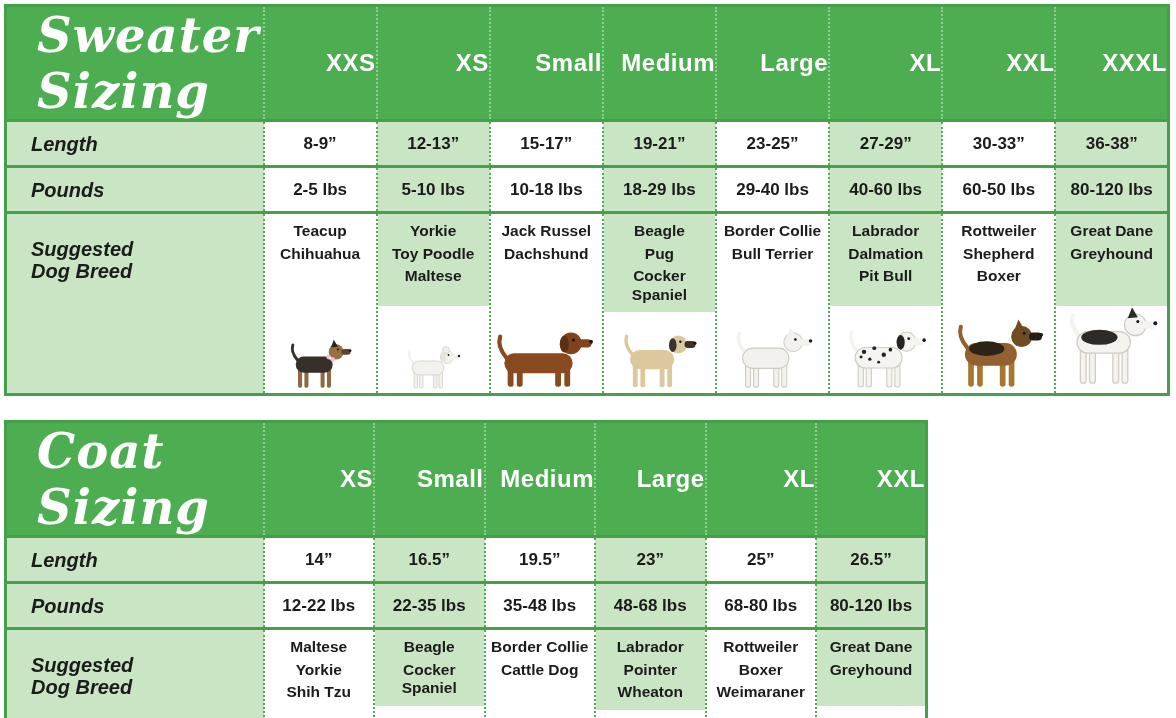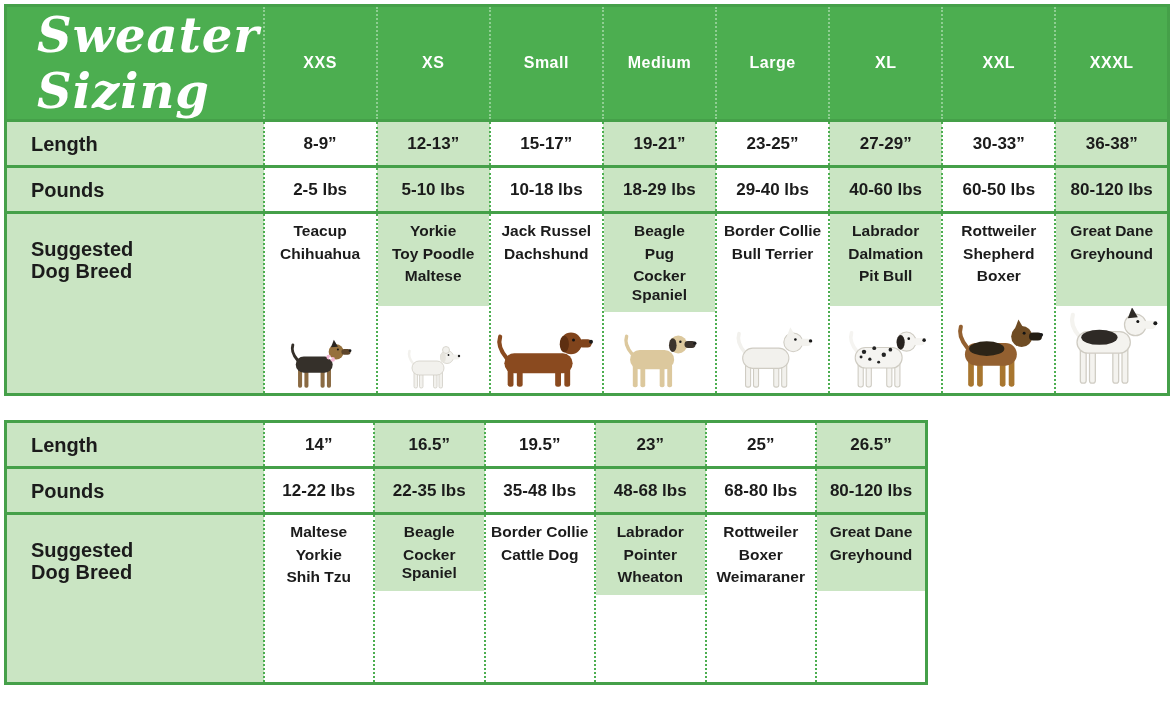--- a/index.html
+++ b/index.html
@@ -40,31 +40,31 @@
   tr.r-header{height:48px;}
   tr.r-header th{background:var(--header_green);border-left-color:var(--header_divider);}
   th.title-cell{
     text-align:left;padding-left:30px;
     font-family:"DejaVu Serif",serif;
     font-style:italic;font-weight:bold;
     font-size:48px;color:#ffffff;
     letter-spacing:1px;
   }
   th.size-head{
-    color:#ffffff;font-size:16px;font-weight:bold;text-align:center;
+    color:#ffffff;font-size:24px;font-weight:bold;text-align:right;
     letter-spacing:.5px;
   }
 
   
   tr.r-length,tr.r-pounds{height:46px;}
   tr.r-width{height:48px;}
   td.label-cell{
     background:var(--cell_green);
     font-size:20px;font-weight:bold;text-align:left;
-    padding-left:24px;white-space:pre-line;line-height:1.1;
+    padding-left:24px;white-space:pre-line;line-height:1.1;font-style:italic;
   }
   td.value-cell{
     background:#ffffff;text-align:center;
     font-size:17px;font-weight:bold;
   }
   td.shaded{background:var(--cell_green);}
 
   .wrow{display:flex;align-items:center;gap:7px;}
   .wlab{font-size:20px;font-weight:bold;}
   .wnote{font-size:13px;font-weight:bold;white-space:pre-line;line-height:1.15;}
@@ -329,20 +329,29 @@
                 </svg>
               </div>
             </div>
           </td>
         </tr>
     </tbody>
   </table>
 
   <table class="sizing-table coat" id="coat-table">
     <tbody>
+      <tr class="r-header">
+        <th class="title-cell">Coat Sizing</th>
+      <th class="size-head">XS</th>
+          <th class="size-head">Small</th>
+          <th class="size-head">Medium</th>
+          <th class="size-head">Large</th>
+          <th class="size-head">XL</th>
+          <th class="size-head">XXL</th>
+        </tr>
       <tr class="r-length">
         <td class="label-cell">Length</td>
       <td class="value-cell">14”</td>
           <td class="value-cell shaded">16.5”</td>
           <td class="value-cell">19.5”</td>
           <td class="value-cell shaded">23”</td>
           <td class="value-cell">25”</td>
           <td class="value-cell shaded">26.5”</td>
         </tr>
       <tr class="r-pounds">

